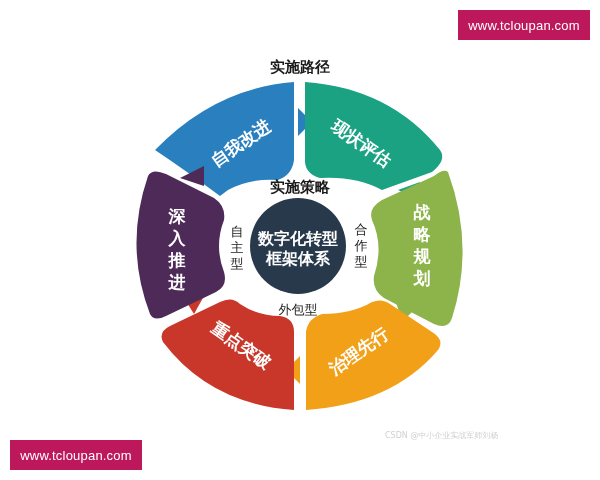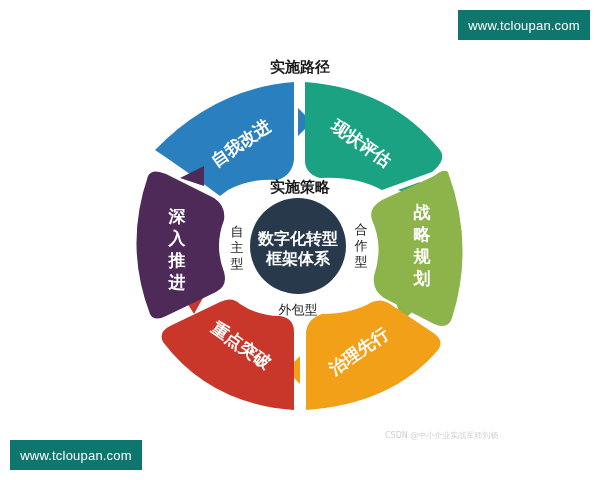--- a/index.html
+++ b/index.html
@@ -1,21 +1,21 @@
 <!DOCTYPE html>
 <html><head>
   <meta charset="utf-8">
   <style>
     html, body { margin: 0; padding: 0; }
     body {
       width: 600px; height: 480px; background: #ffffff; position: relative; overflow: hidden;
       font-family: "DejaVu Sans", "Liberation Sans", sans-serif;
     }
     .watermark {
-      position: absolute; background: #0f766e; color: #ffffff;
+      position: absolute; background: #be185d; color: #ffffff;
       font-family: "Liberation Sans", "DejaVu Sans", sans-serif;
       font-size: 13px; display: flex; align-items: center; justify-content: center;
       letter-spacing: 0.2px;
     }
     #wm-top { left: 458px; top: 10px; width: 132px; height: 30px; }
     #wm-bottom { left: 10px; top: 440px; width: 132px; height: 30px; }
     #diagram { position: absolute; left: 0; top: 0; }
     .seg-label { fill: #ffffff; font-weight: bold; font-size: 17px; font-family: "DejaVu Sans", sans-serif; }
     .dark-label { fill: #1a1a1a; font-weight: bold; font-size: 15px; font-family: "DejaVu Sans", sans-serif; }
     .type-label { fill: #222222; font-size: 13px; font-family: "DejaVu Sans", sans-serif; }

